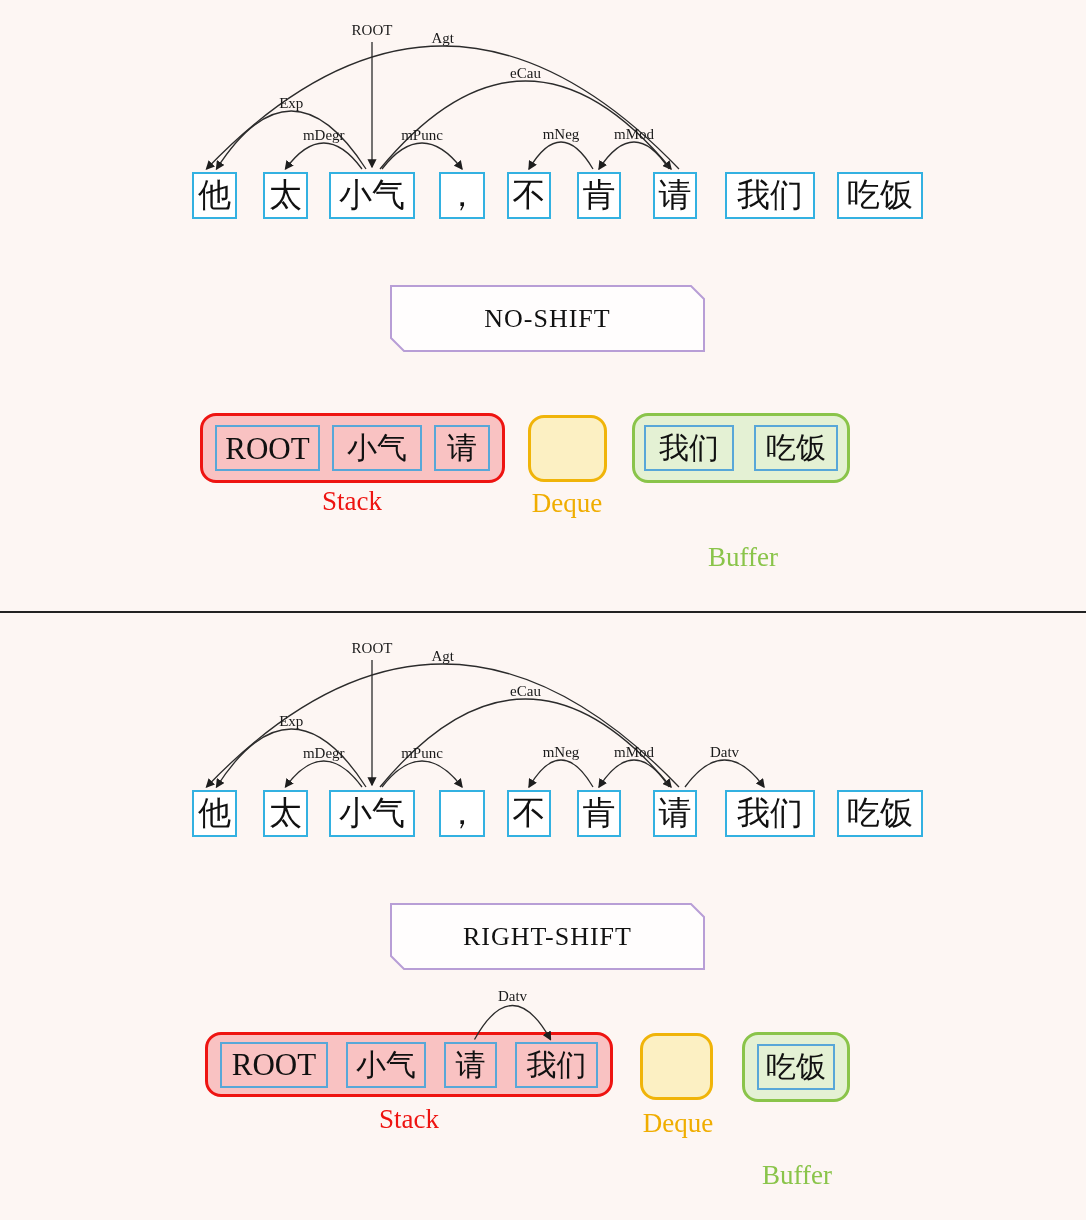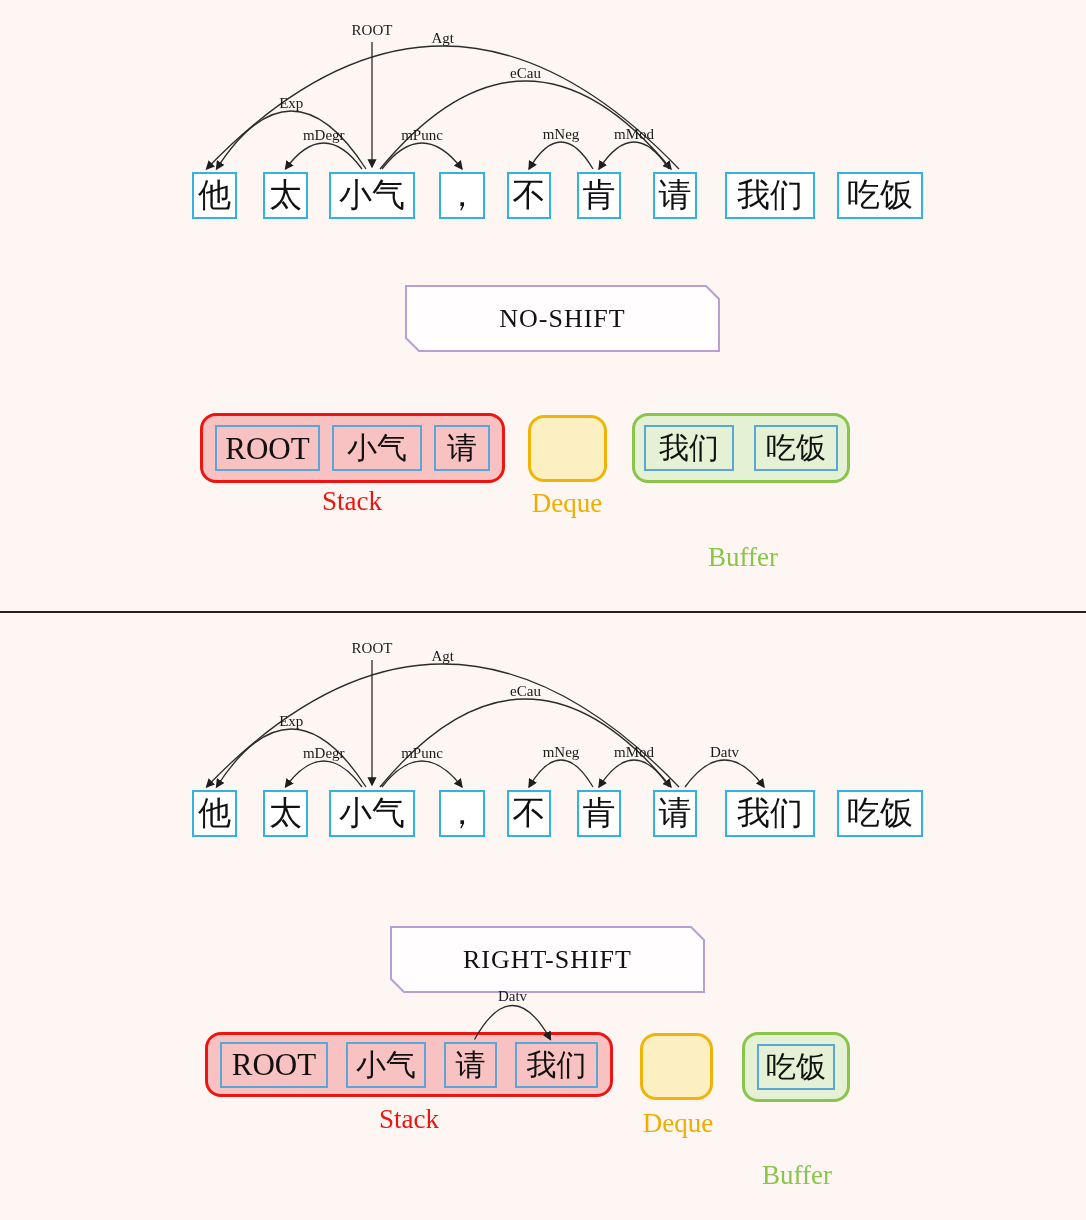--- a/index.html
+++ b/index.html
@@ -34,22 +34,22 @@
     position:absolute;transform:translateX(-50%);font-size:15px;color:#1a1a1a;
     z-index:6;white-space:nowrap;line-height:17px;height:17px;
   }
   .action{position:absolute;width:315px;height:67px;z-index:2;}
   .action svg{position:absolute;left:0;top:0;}
   .action-text{
     position:absolute;left:0;top:0;width:315px;height:67px;display:flex;
     align-items:center;justify-content:center;font-size:26px;color:#111;
     letter-spacing:1px;
   }
-  .a1{left:405px;top:285px;}
-  .a2{left:390px;top:926px;padding-left:32px;}
+  .a1{left:390px;top:285px;}
+  .a2{left:390px;top:903px;padding-left:32px;}
   .sdb{
     position:absolute;box-sizing:border-box;border-radius:16px;display:flex;
     align-items:center;z-index:2;
   }
   .stack{background:var(--stack-fill);border:3px solid var(--stack-border);
     justify-content:space-between;padding:0 12px;}
   .deque{background:var(--deque-fill);border:3px solid var(--deque-border);}
   .buffer{background:var(--buffer-fill);border:3px solid var(--buffer-border);
     justify-content:center;gap:20px;padding:0 12px;}
   .s1{left:200px;top:413px;width:305px;height:70px;}

